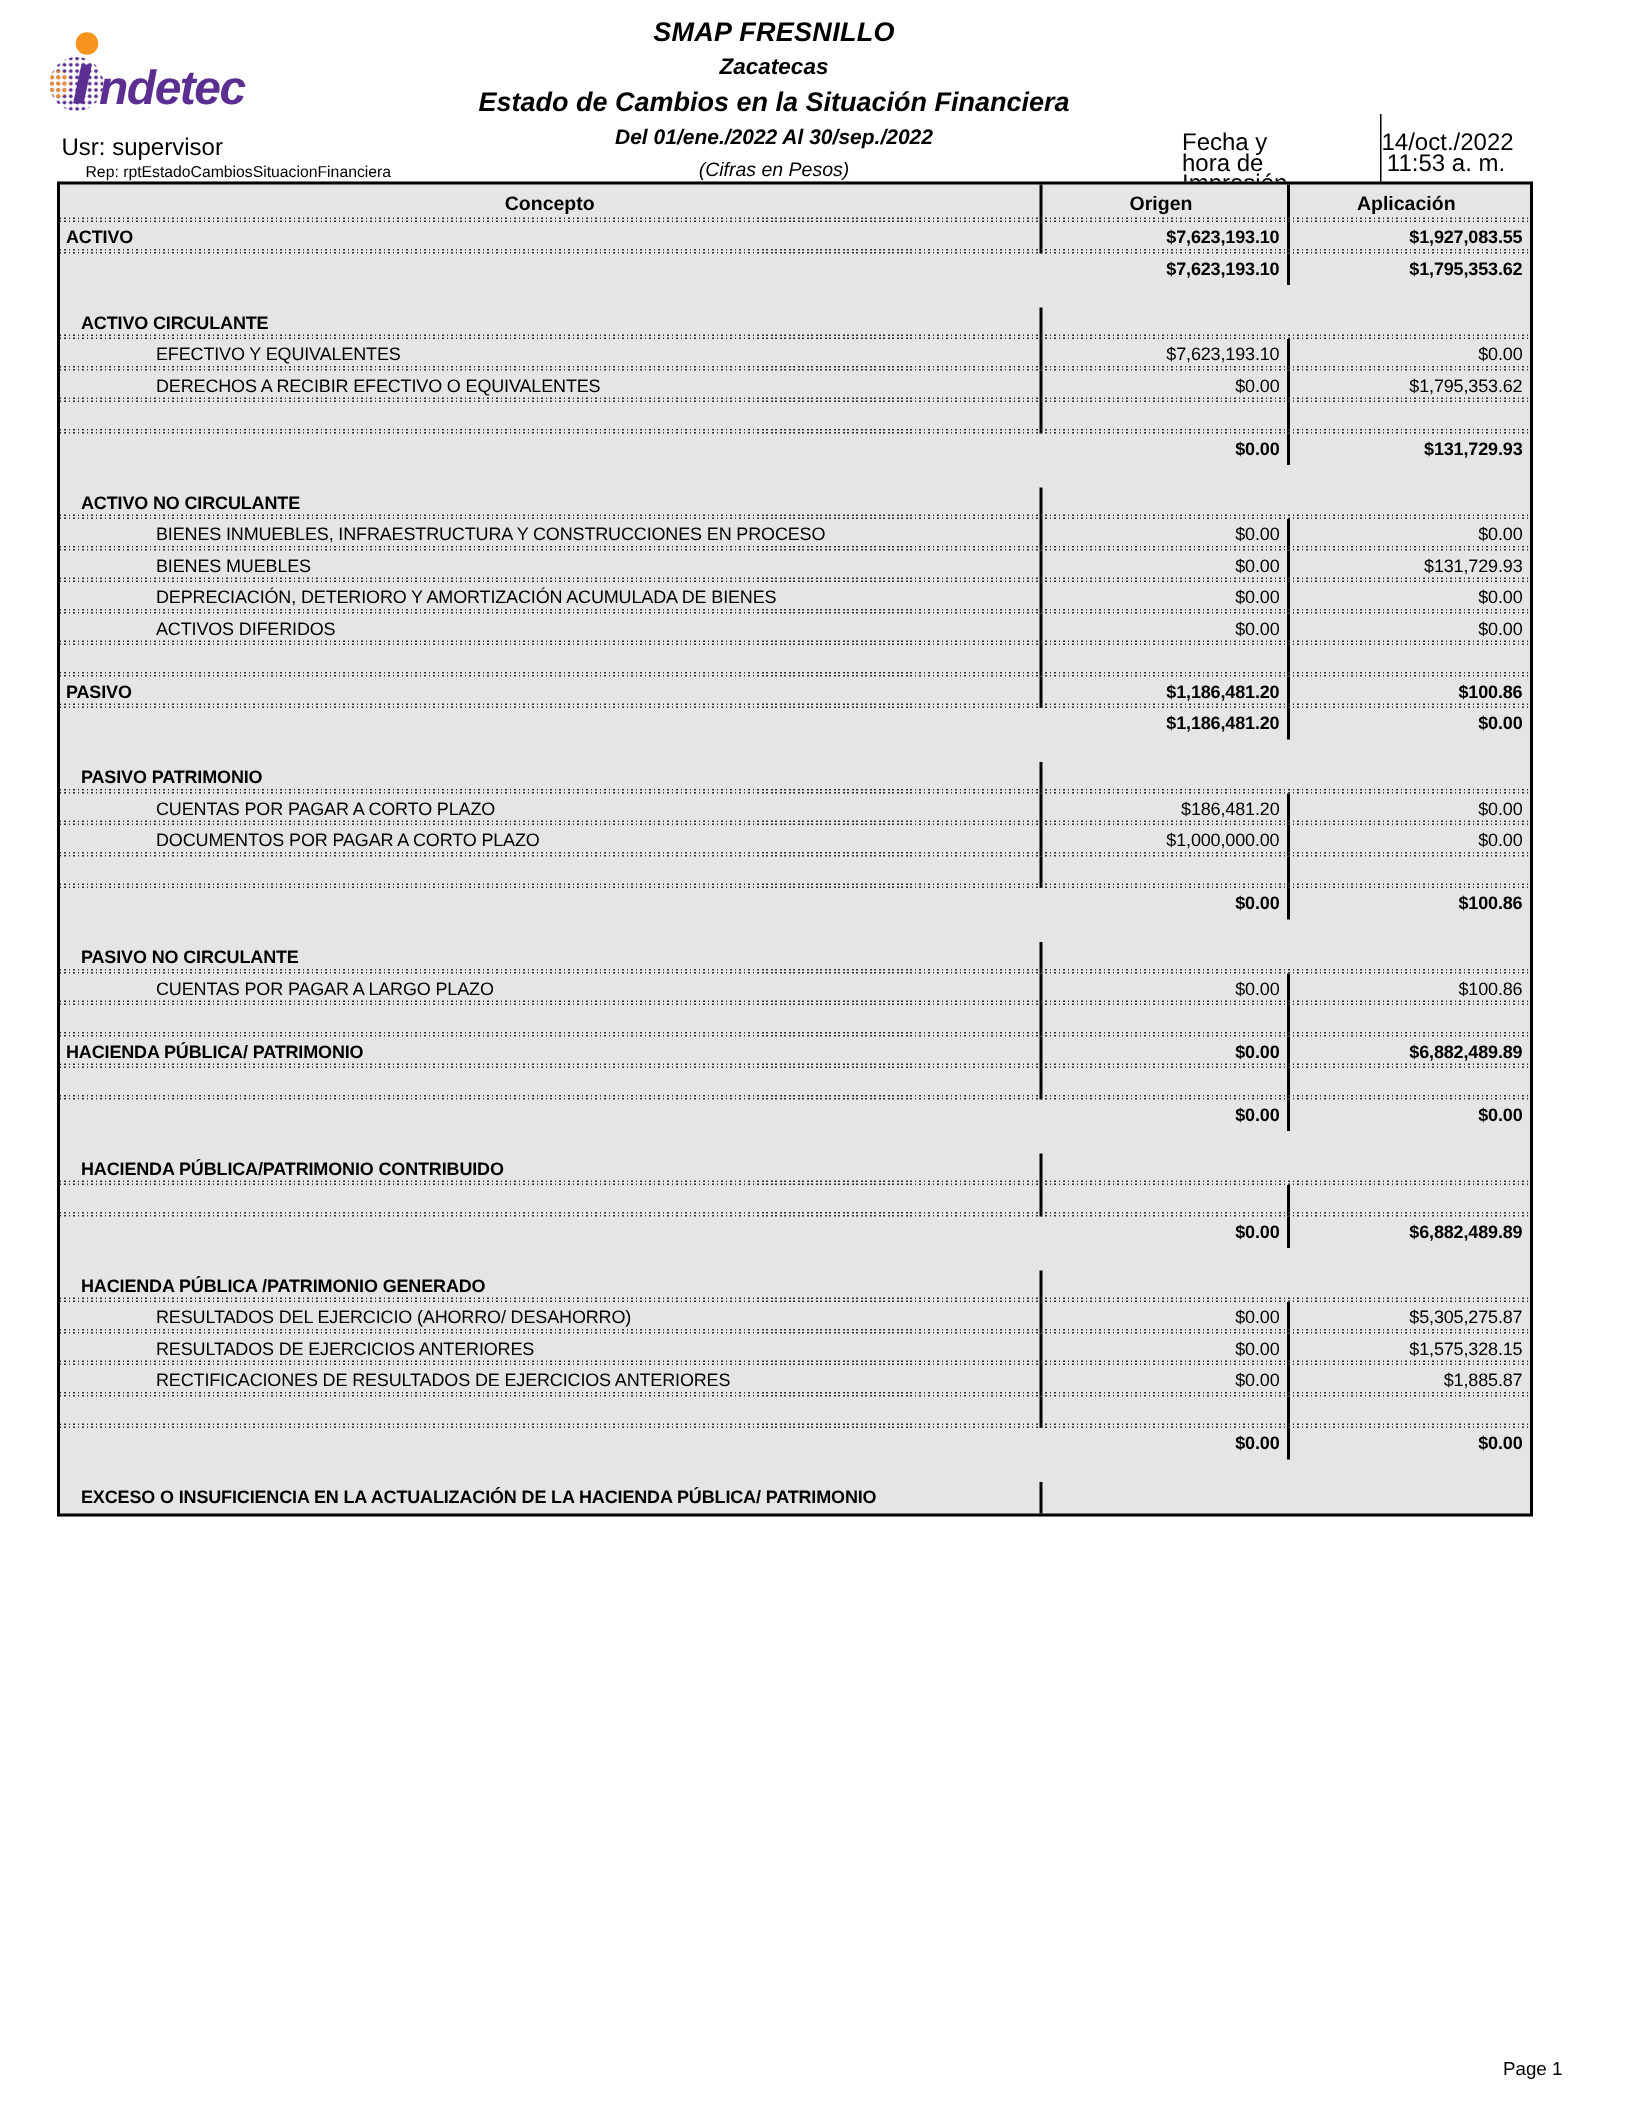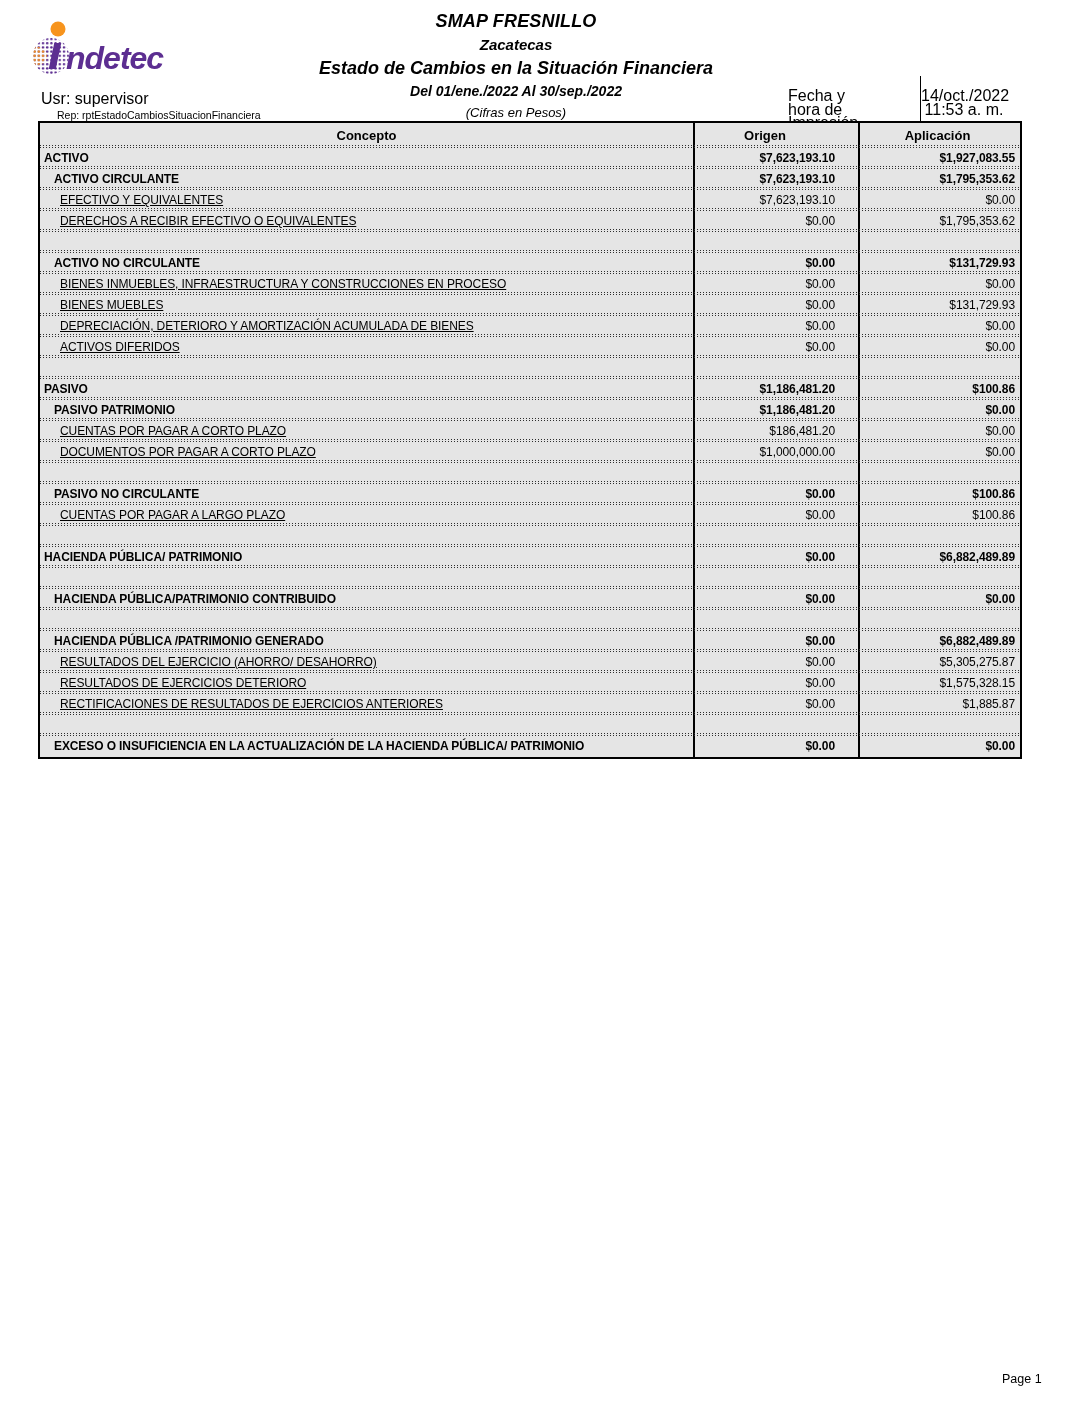--- a/index.html
+++ b/index.html
@@ -46,26 +46,26 @@
   }
   .t-row {
     position: relative;
     display: grid;
     grid-template-columns: 655px 165px 160px;
   }
   .t-head .cell { height: 25px; line-height: 25px; font-weight: bold; font-size: 13px; text-align: center; }
   .t-row .cell  { overflow: hidden; white-space: nowrap; }
   .body-row .cell { height: 21px; line-height: 20px; font-size: 12px; letter-spacing: -0.1px; }
   .c1 { border-right: 2px solid #000; }
-  .c2 { border-right: 2px solid #000; text-align: right; padding-right: 23px; }
+  .c2 { border-right: 2px solid #000; text-align: right; padding-right: 5px; }
   .c3 { text-align: right; padding-right: 5px; }
   .bold .cell { font-weight: bold; }
   .lvl0 .c1 { padding-left: 4px; }
-  .lvl1 .c1 { padding-left: 14px; }
-  .lvl2 .c1 { padding-left: 20px; text-decoration: underline; }
+  .lvl1 .c1 { padding-left: 14px; margin-top: 36px; }
+  .lvl2 .c1 { padding-left: 64px; }
   
   .sep::after {
     content: ""; position: absolute; left: 0; right: 0; bottom: 0; height: 3px; z-index: 2;
     background-image:
       repeating-linear-gradient(90deg, #2e2e2e 0 1px, transparent 1px 3px),
       repeating-linear-gradient(90deg, #2e2e2e 0 1px, transparent 1px 3px);
     background-size: 100% 1px, 100% 1px;
     background-position: 0 0, 0 2px;
     background-repeat: no-repeat, no-repeat;
   }
@@ -251,21 +251,21 @@
     <div class="cell c1">HACIENDA PÚBLICA /PATRIMONIO GENERADO</div>
     <div class="cell c2">$0.00</div>
     <div class="cell c3">$6,882,489.89</div>
   </div>
         <div class="t-row body-row sep lvl2">
     <div class="cell c1">RESULTADOS DEL EJERCICIO (AHORRO/ DESAHORRO)</div>
     <div class="cell c2">$0.00</div>
     <div class="cell c3">$5,305,275.87</div>
   </div>
         <div class="t-row body-row sep lvl2">
-    <div class="cell c1">RESULTADOS DE EJERCICIOS DETERIORO</div>
+    <div class="cell c1">RESULTADOS DE EJERCICIOS ANTERIORES</div>
     <div class="cell c2">$0.00</div>
     <div class="cell c3">$1,575,328.15</div>
   </div>
         <div class="t-row body-row sep lvl2">
     <div class="cell c1">RECTIFICACIONES DE RESULTADOS DE EJERCICIOS ANTERIORES</div>
     <div class="cell c2">$0.00</div>
     <div class="cell c3">$1,885.87</div>
   </div>
         <div class="t-row body-row sep lvl2 blank">
     <div class="cell c1"></div>

